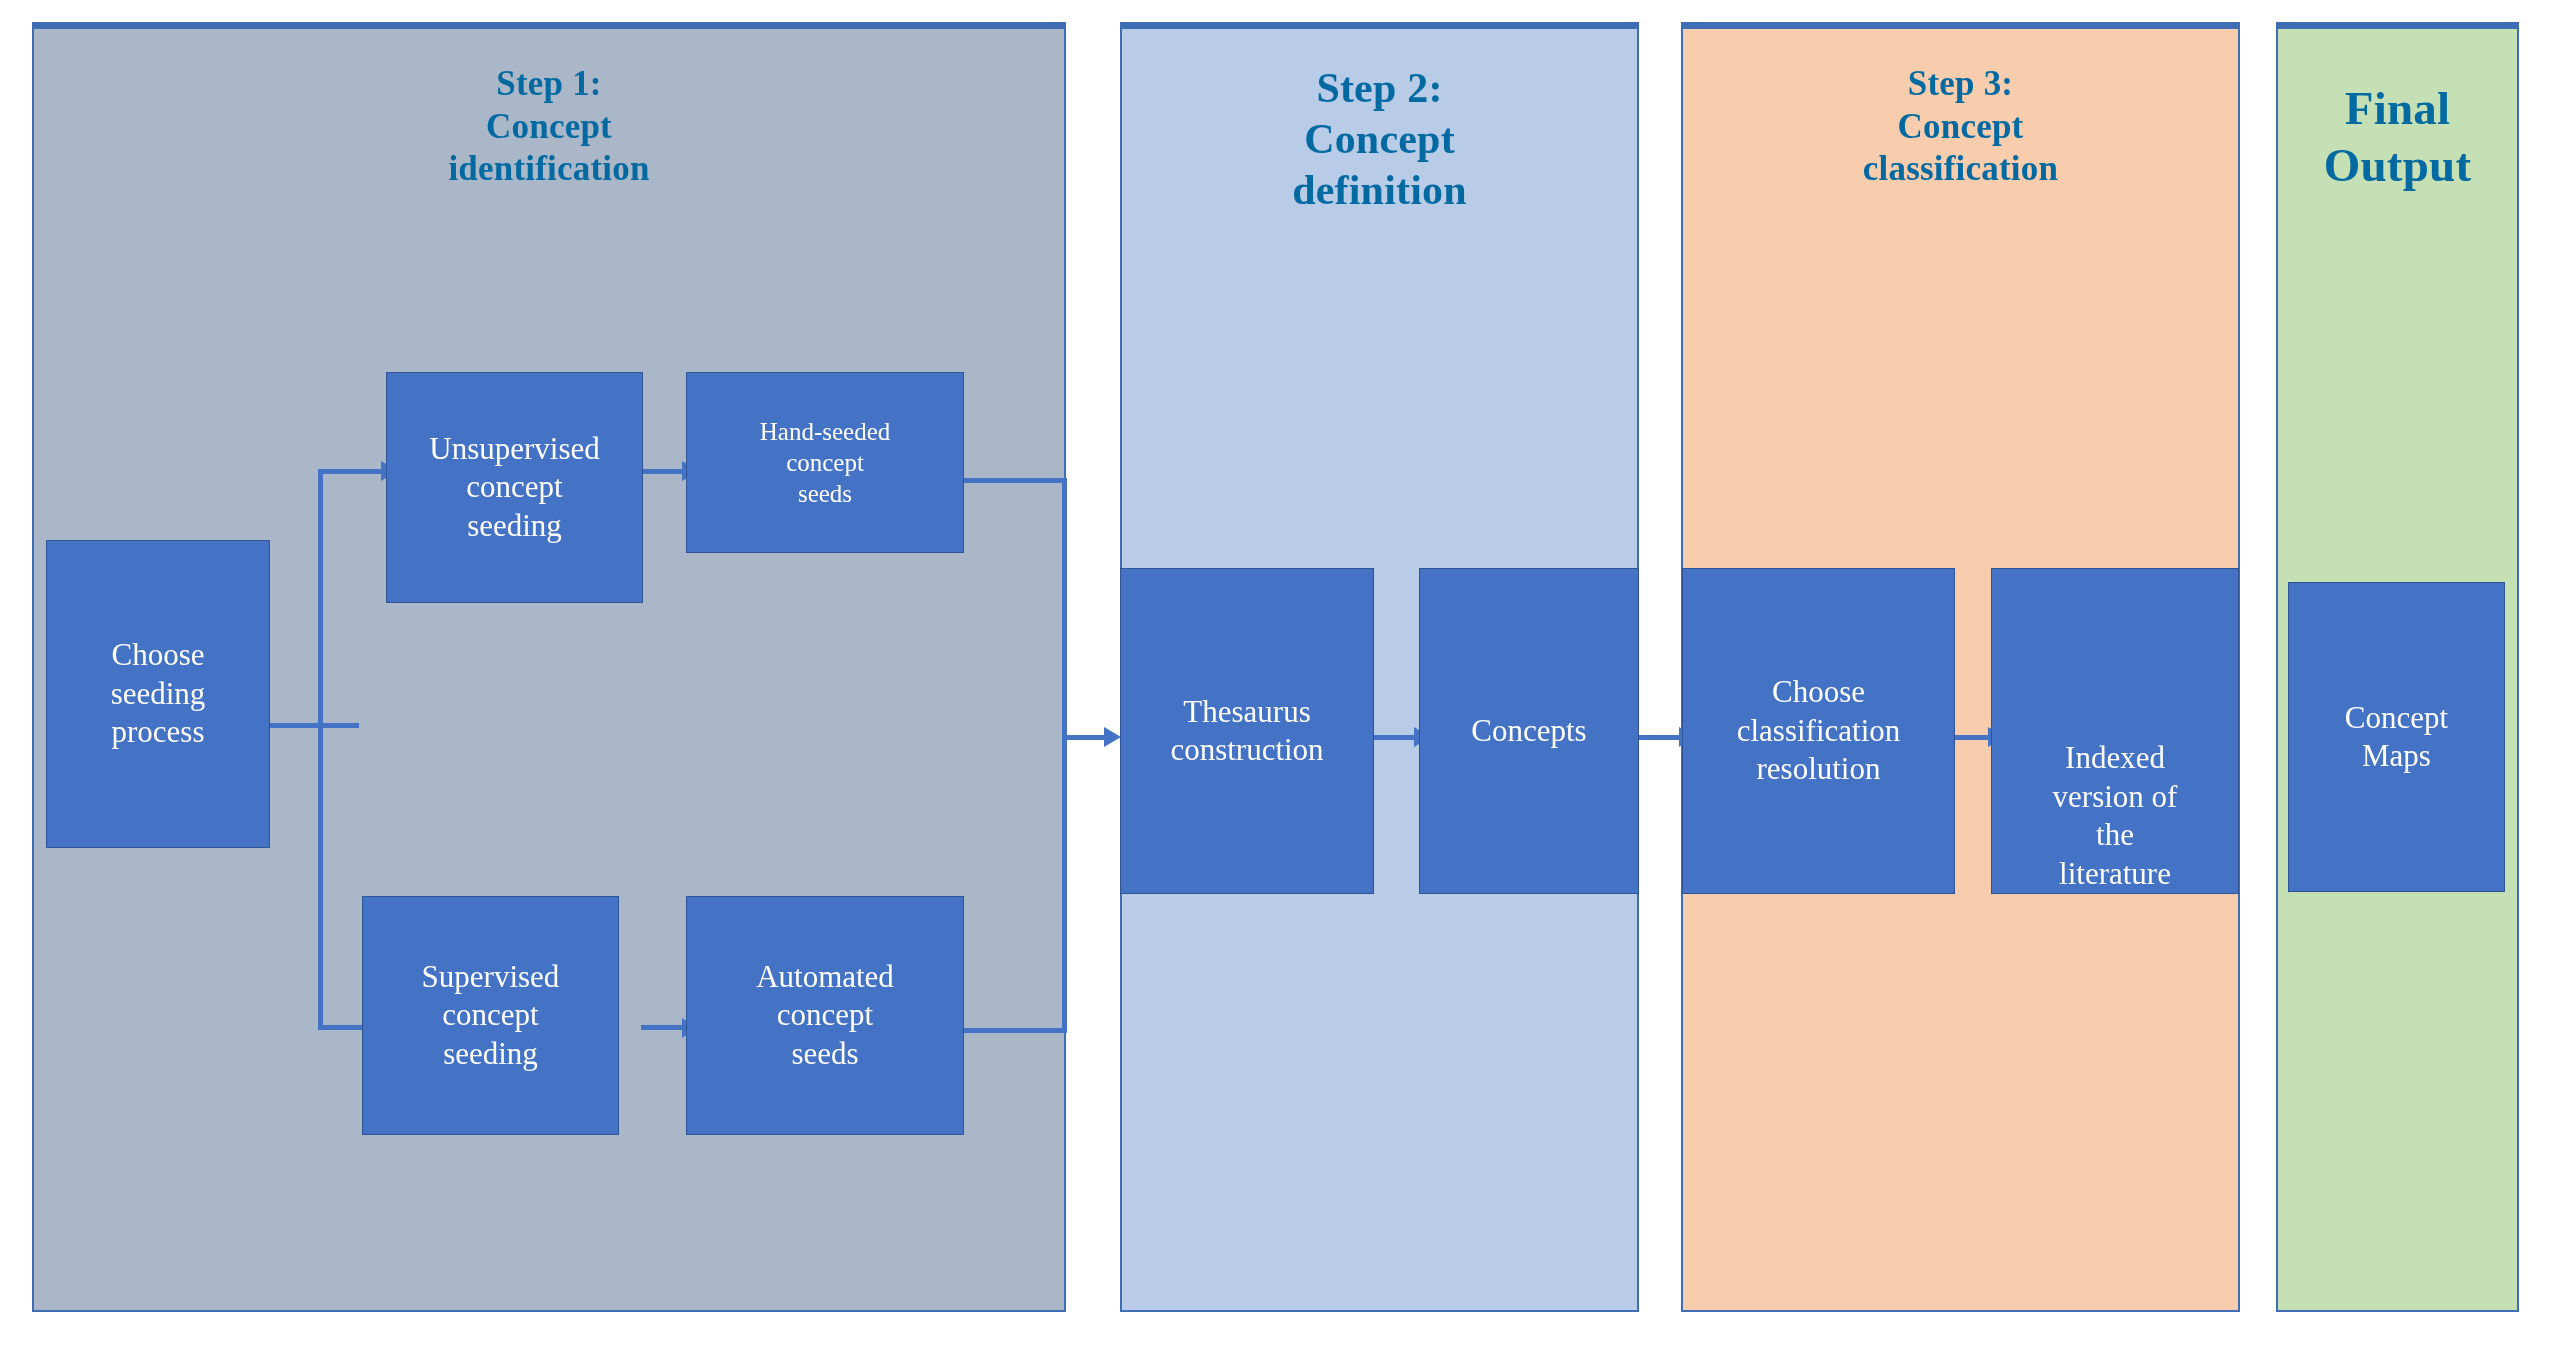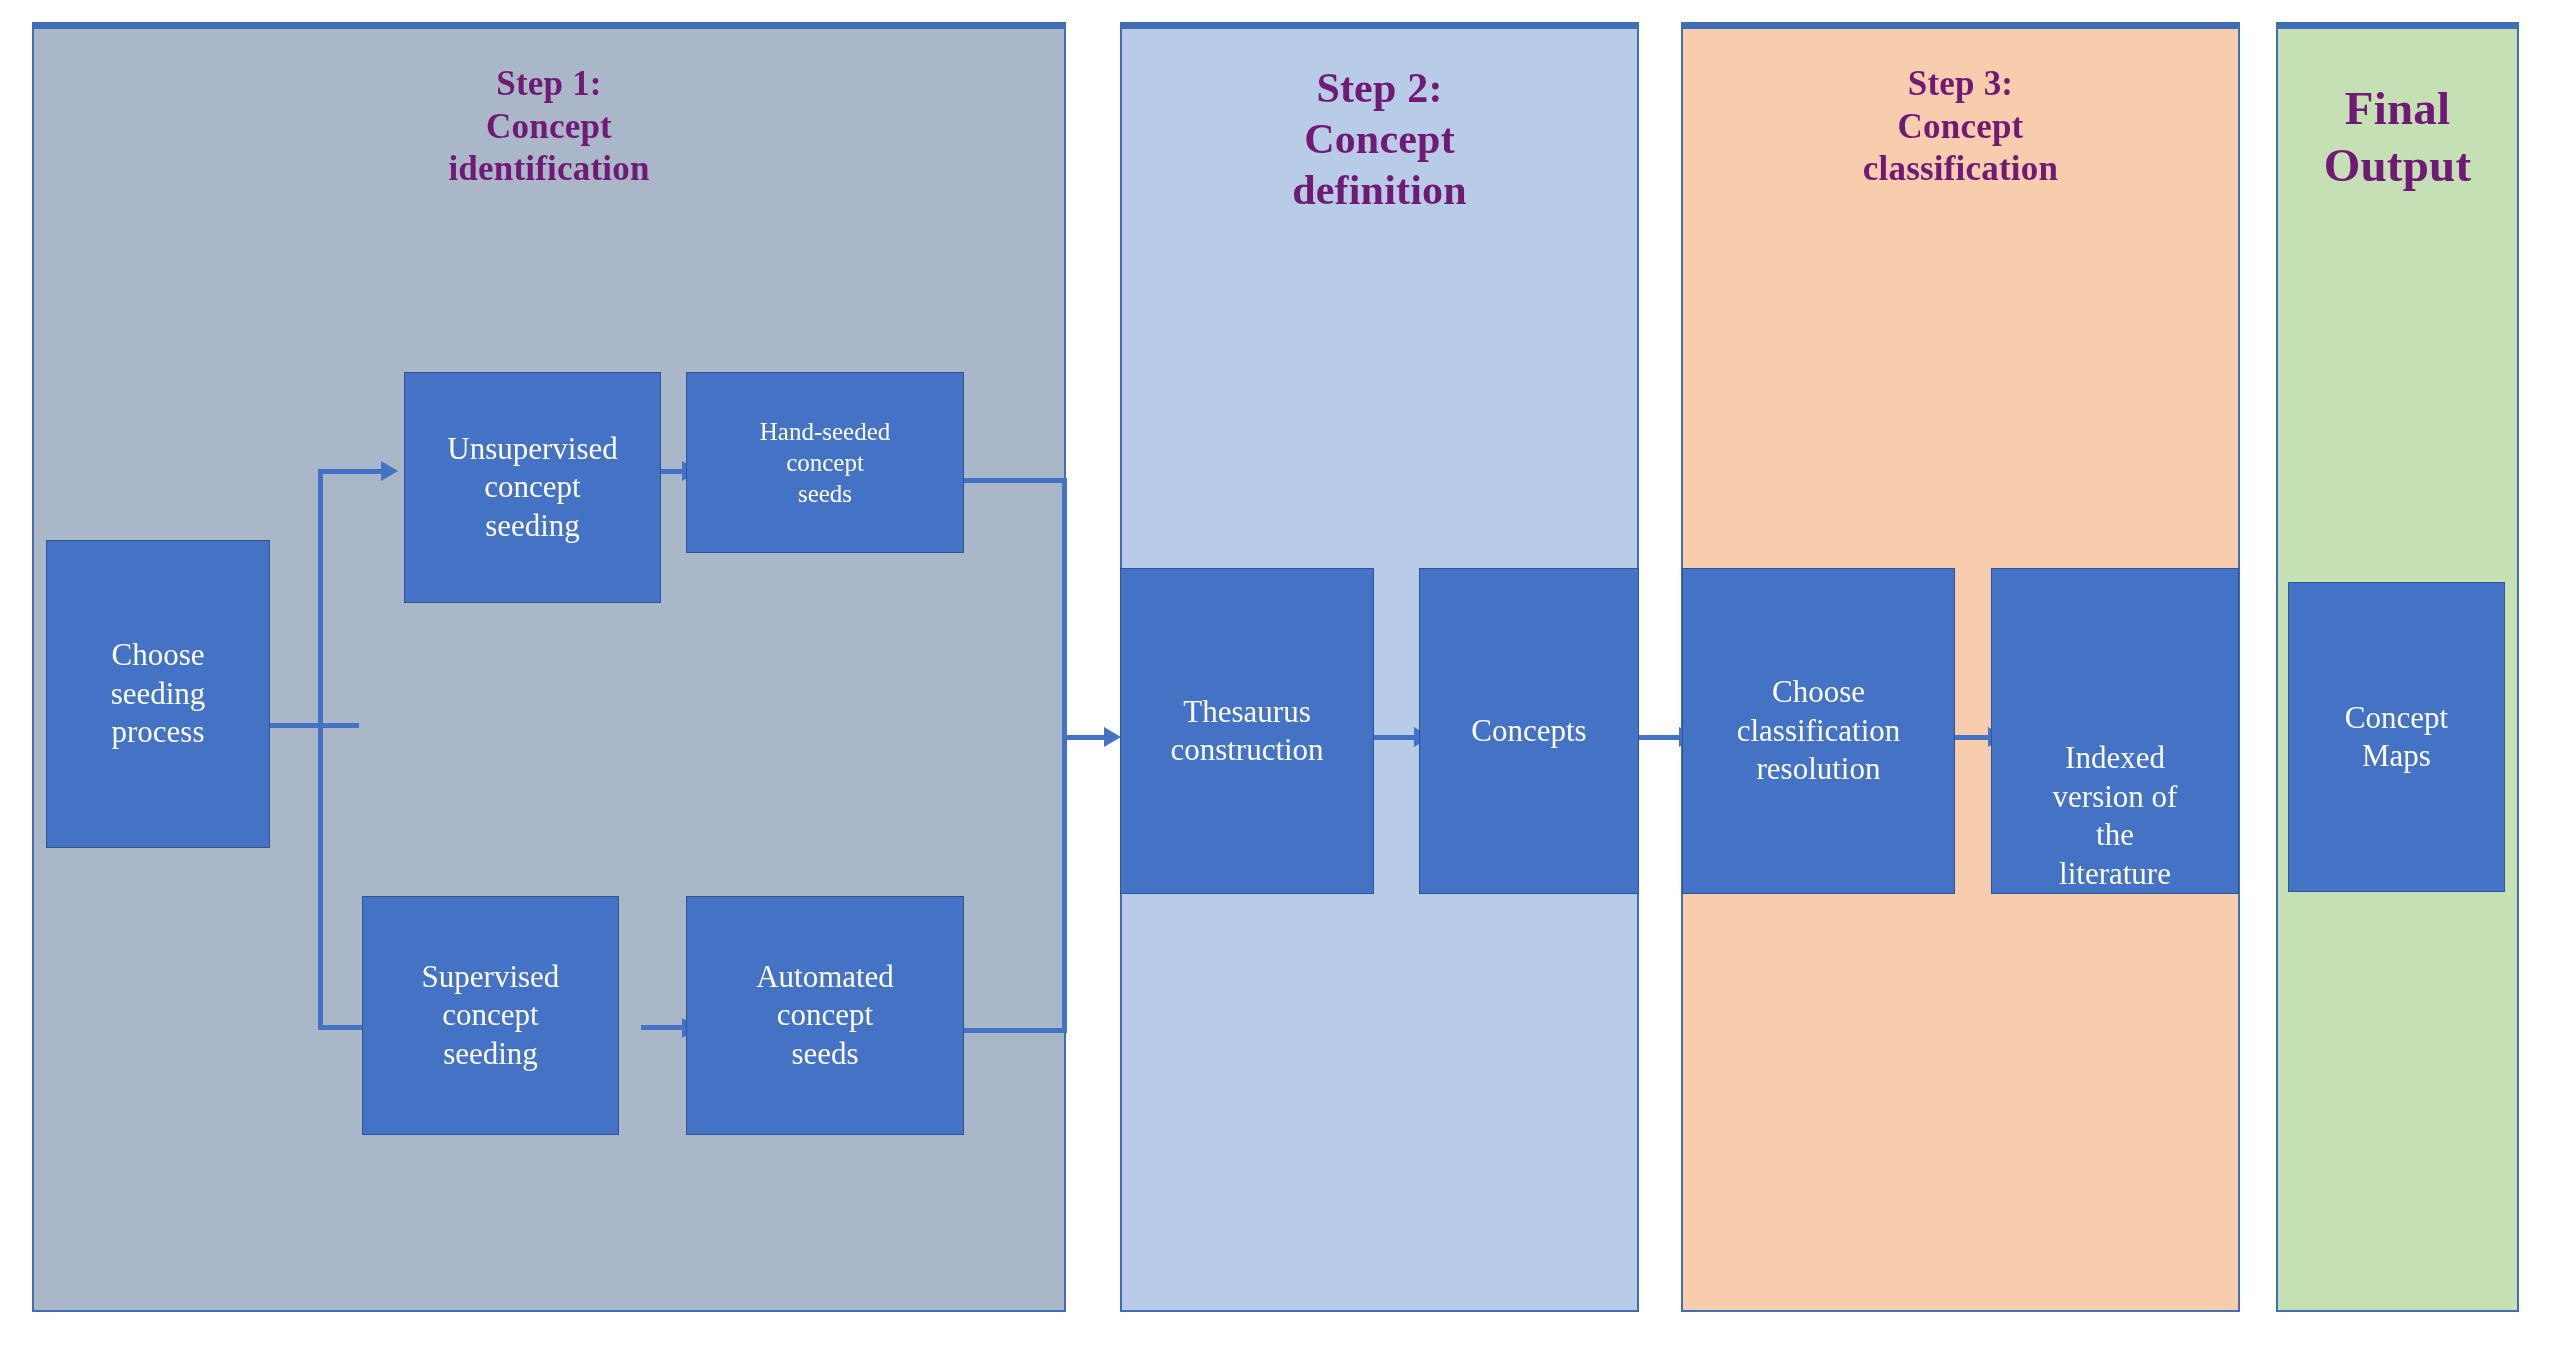--- a/index.html
+++ b/index.html
@@ -21,21 +21,21 @@
     position:absolute;
     box-sizing:border-box;
     border:2.3px solid #3f6eb5;
     border-top-width:7px;
   }
   .panel-title{
     position:absolute;
     left:0;right:0;
     text-align:center;
     font-weight:bold;
-    color:#701a75;
+    color:#0369a1;
     line-height:1.22;
     white-space:pre-line;
     letter-spacing:0.2px;
   }
 
   
   .node{
     position:absolute;
     box-sizing:border-box;
     background:#4472c4;
@@ -127,21 +127,21 @@
 
   <div class="hline" style="left:1955px;top:735px;width:35px;"></div>
   <div class="arrowhead" style="left:1988px;top:727px;"></div>
 
   <div class="node" style="left:46px;top:540px;width:224px;height:308px;font-size:31px;">
     <span>Choose
 seeding
 process</span>
   </div>
 
-  <div class="node" style="left:386px;top:372px;width:257px;height:231px;font-size:31px;margin-left:18px;">
+  <div class="node" style="left:386px;top:372px;width:257px;height:231px;font-size:31px;">
     <span>Unsupervised
 concept
 seeding</span>
   </div>
 
   <div class="node" style="left:686px;top:372px;width:278px;height:181px;font-size:25px;">
     <span>Hand-seeded
 concept
 seeds</span>
   </div>

